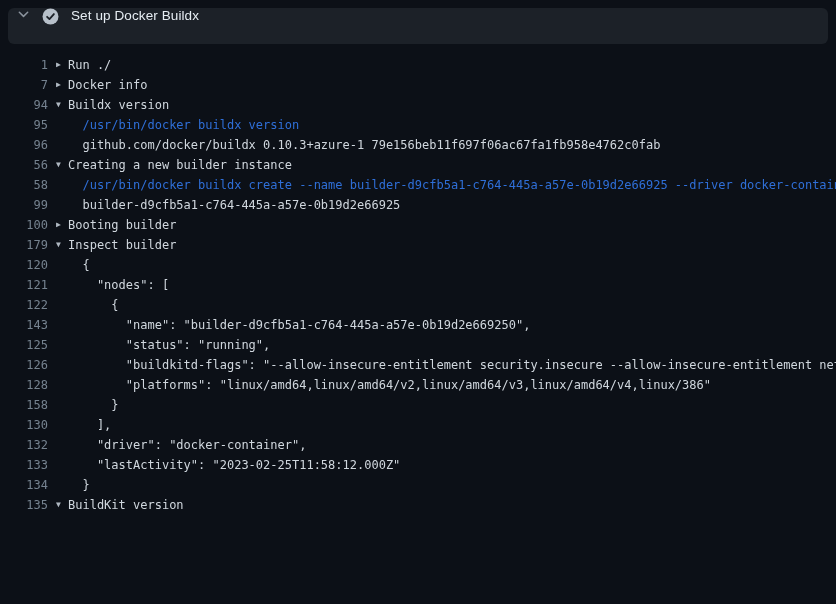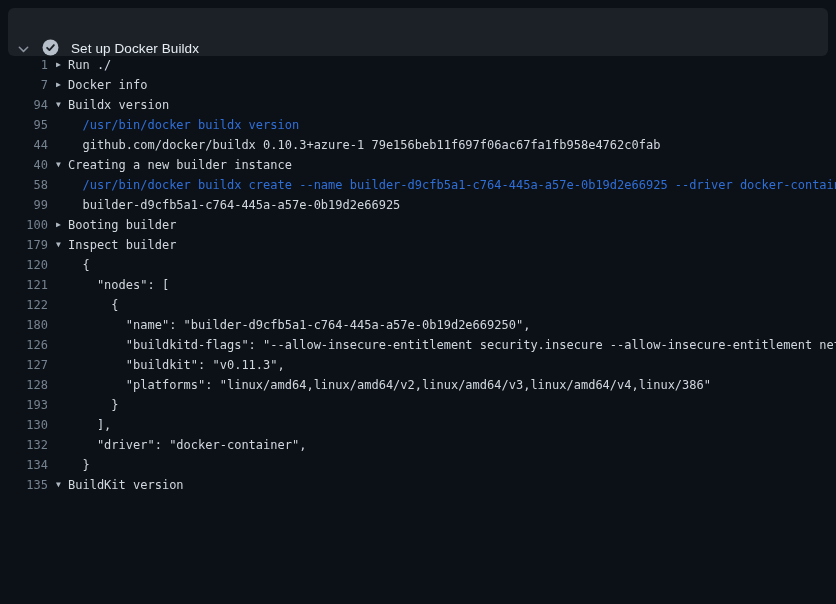--- a/index.html
+++ b/index.html
@@ -14,24 +14,24 @@
     --check-mark:#1c2128;
   }
   *{margin:0;padding:0;box-sizing:border-box;}
   html,body{background:#000;}
   .screen{
     width:836px;height:604px;position:relative;overflow:hidden;
     background:var(--bg);
     font-family:"Liberation Sans", sans-serif;
   }
   .step-header{
-    position:absolute;left:8px;right:8px;top:8px;height:48px;
+    position:absolute;left:8px;right:8px;top:8px;height:36px;
     background:var(--header-bg);
     border-radius:6px;
-    display:flex;align-items:flex-end;
+    display:flex;align-items:flex-start;
     padding-left:9px;gap:12px;
     cursor:pointer;
   }
   .chev{width:13px;height:13px;display:block;flex:0 0 auto;}
   .check{width:17px;height:17px;display:block;flex:0 0 auto;}
   .step-title{
     color:var(--title);font-size:13.5px;font-weight:500;letter-spacing:.1px;
   }
   .log{
     position:absolute;left:0;right:0;top:44px;bottom:0;
@@ -71,33 +71,34 @@
       <path d="M4.8 8.3 L7 10.4 L11.2 5.7" fill="none" stroke="#1c2128" stroke-width="1.7" stroke-linecap="round" stroke-linejoin="round"></path>
     </svg>
     <span class="step-title">Set up Docker Buildx</span>
   </div>
 
   <div class="log">
       <div class="log-line"><span class="ln">1</span><span class="lc group"><span class="arrow">▶</span><span>Run ./</span></span></div>
       <div class="log-line"><span class="ln">7</span><span class="lc group"><span class="arrow">▶</span><span>Docker info</span></span></div>
       <div class="log-line"><span class="ln">94</span><span class="lc group"><span class="arrow">▼</span><span>Buildx version</span></span></div>
       <div class="log-line"><span class="ln">95</span><span class="lc command">  /usr/bin/docker buildx version</span></div>
-      <div class="log-line"><span class="ln">44</span><span class="lc output">  github.com/docker/buildx 0.10.3+azure-1 79e156beb11f697f06ac67fa1fb958e4762c0fab</span></div>
-      <div class="log-line"><span class="ln">40</span><span class="lc group"><span class="arrow">▼</span><span>Creating a new builder instance</span></span></div>
+      <div class="log-line"><span class="ln">96</span><span class="lc output">  github.com/docker/buildx 0.10.3+azure-1 79e156beb11f697f06ac67fa1fb958e4762c0fab</span></div>
+      <div class="log-line"><span class="ln">56</span><span class="lc group"><span class="arrow">▼</span><span>Creating a new builder instance</span></span></div>
       <div class="log-line"><span class="ln">58</span><span class="lc command">  /usr/bin/docker buildx create --name builder-d9cfb5a1-c764-445a-a57e-0b19d2e66925 --driver docker-container</span></div>
       <div class="log-line"><span class="ln">99</span><span class="lc output">  builder-d9cfb5a1-c764-445a-a57e-0b19d2e66925</span></div>
       <div class="log-line"><span class="ln">100</span><span class="lc group"><span class="arrow">▶</span><span>Booting builder</span></span></div>
       <div class="log-line"><span class="ln">179</span><span class="lc group"><span class="arrow">▼</span><span>Inspect builder</span></span></div>
       <div class="log-line"><span class="ln">120</span><span class="lc output">  {</span></div>
       <div class="log-line"><span class="ln">121</span><span class="lc output">    "nodes": [</span></div>
       <div class="log-line"><span class="ln">122</span><span class="lc output">      {</span></div>
-      <div class="log-line"><span class="ln">180</span><span class="lc output">        "name": "builder-d9cfb5a1-c764-445a-a57e-0b19d2e669250",</span></div>
+      <div class="log-line"><span class="ln">143</span><span class="lc output">        "name": "builder-d9cfb5a1-c764-445a-a57e-0b19d2e669250",</span></div>
+      <div class="log-line"><span class="ln">125</span><span class="lc output">        "status": "running",</span></div>
       <div class="log-line"><span class="ln">126</span><span class="lc output">        "buildkitd-flags": "--allow-insecure-entitlement security.insecure --allow-insecure-entitlement network</span></div>
-      <div class="log-line"><span class="ln">127</span><span class="lc output">        "buildkit": "v0.11.3",</span></div>
       <div class="log-line"><span class="ln">128</span><span class="lc output">        "platforms": "linux/amd64,linux/amd64/v2,linux/amd64/v3,linux/amd64/v4,linux/386"</span></div>
-      <div class="log-line"><span class="ln">193</span><span class="lc output">      }</span></div>
+      <div class="log-line"><span class="ln">158</span><span class="lc output">      }</span></div>
       <div class="log-line"><span class="ln">130</span><span class="lc output">    ],</span></div>
       <div class="log-line"><span class="ln">132</span><span class="lc output">    "driver": "docker-container",</span></div>
+      <div class="log-line"><span class="ln">133</span><span class="lc output">    "lastActivity": "2023-02-25T11:58:12.000Z"</span></div>
       <div class="log-line"><span class="ln">134</span><span class="lc output">  }</span></div>
       <div class="log-line"><span class="ln">135</span><span class="lc group"><span class="arrow">▼</span><span>BuildKit version</span></span></div>
     </div>
 
 </div>
 
 </body></html>

